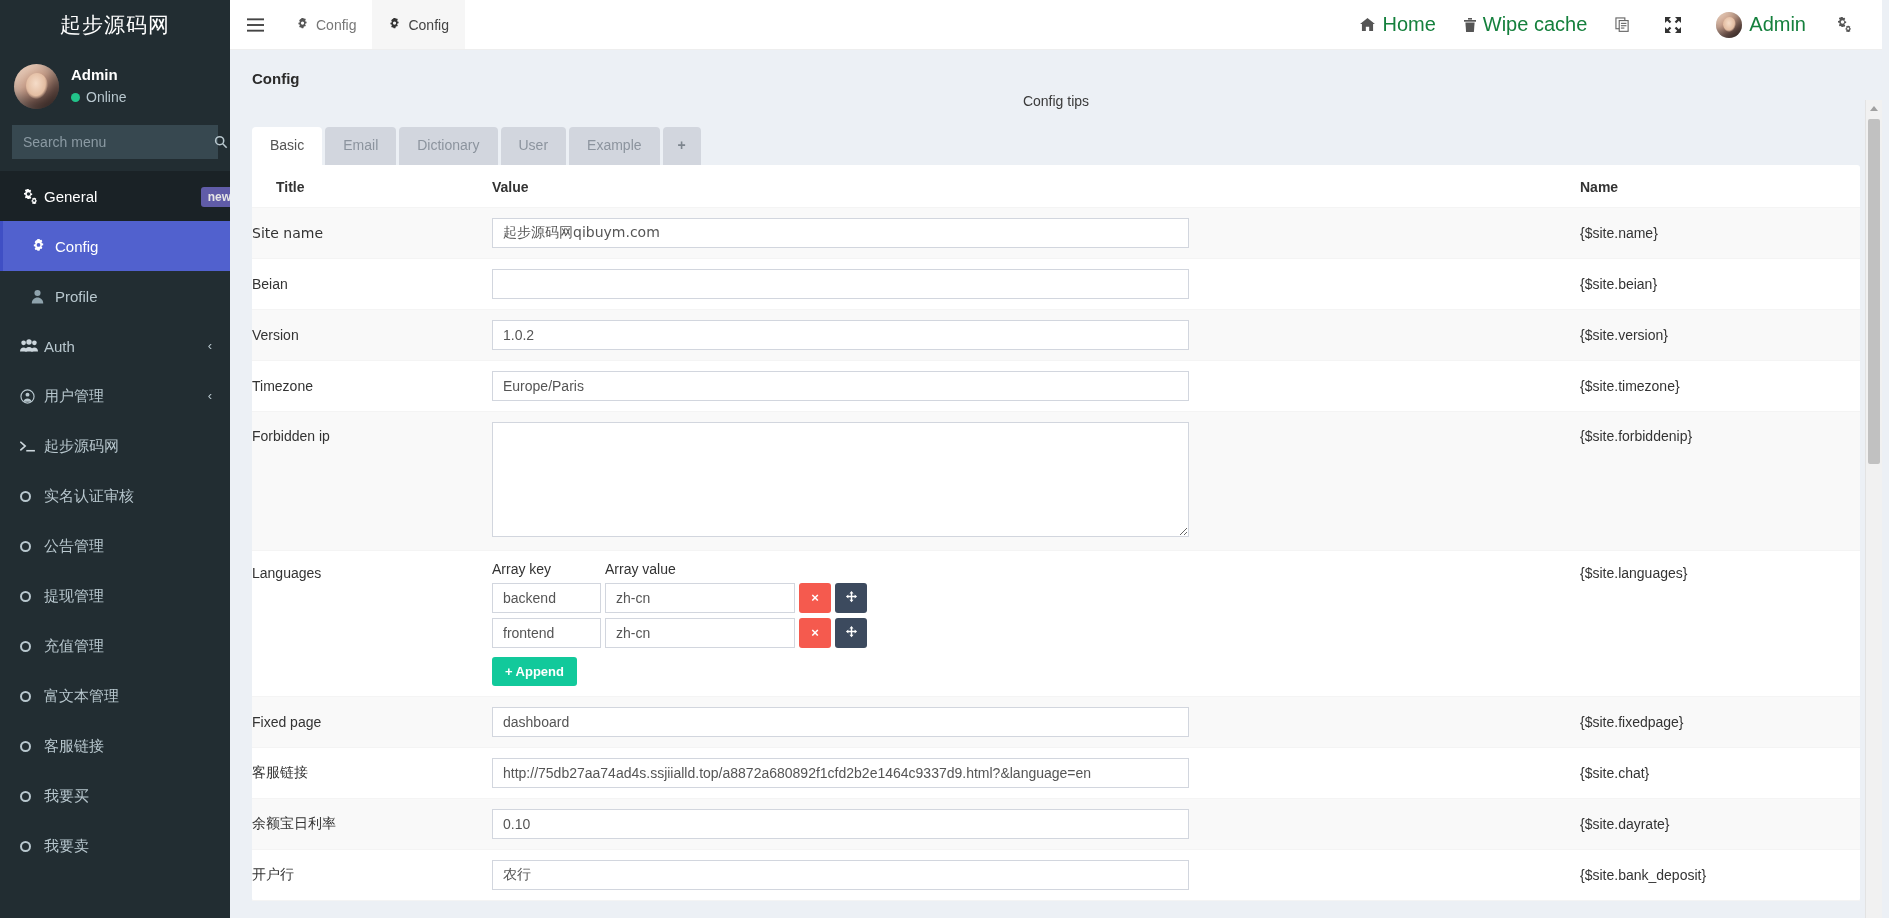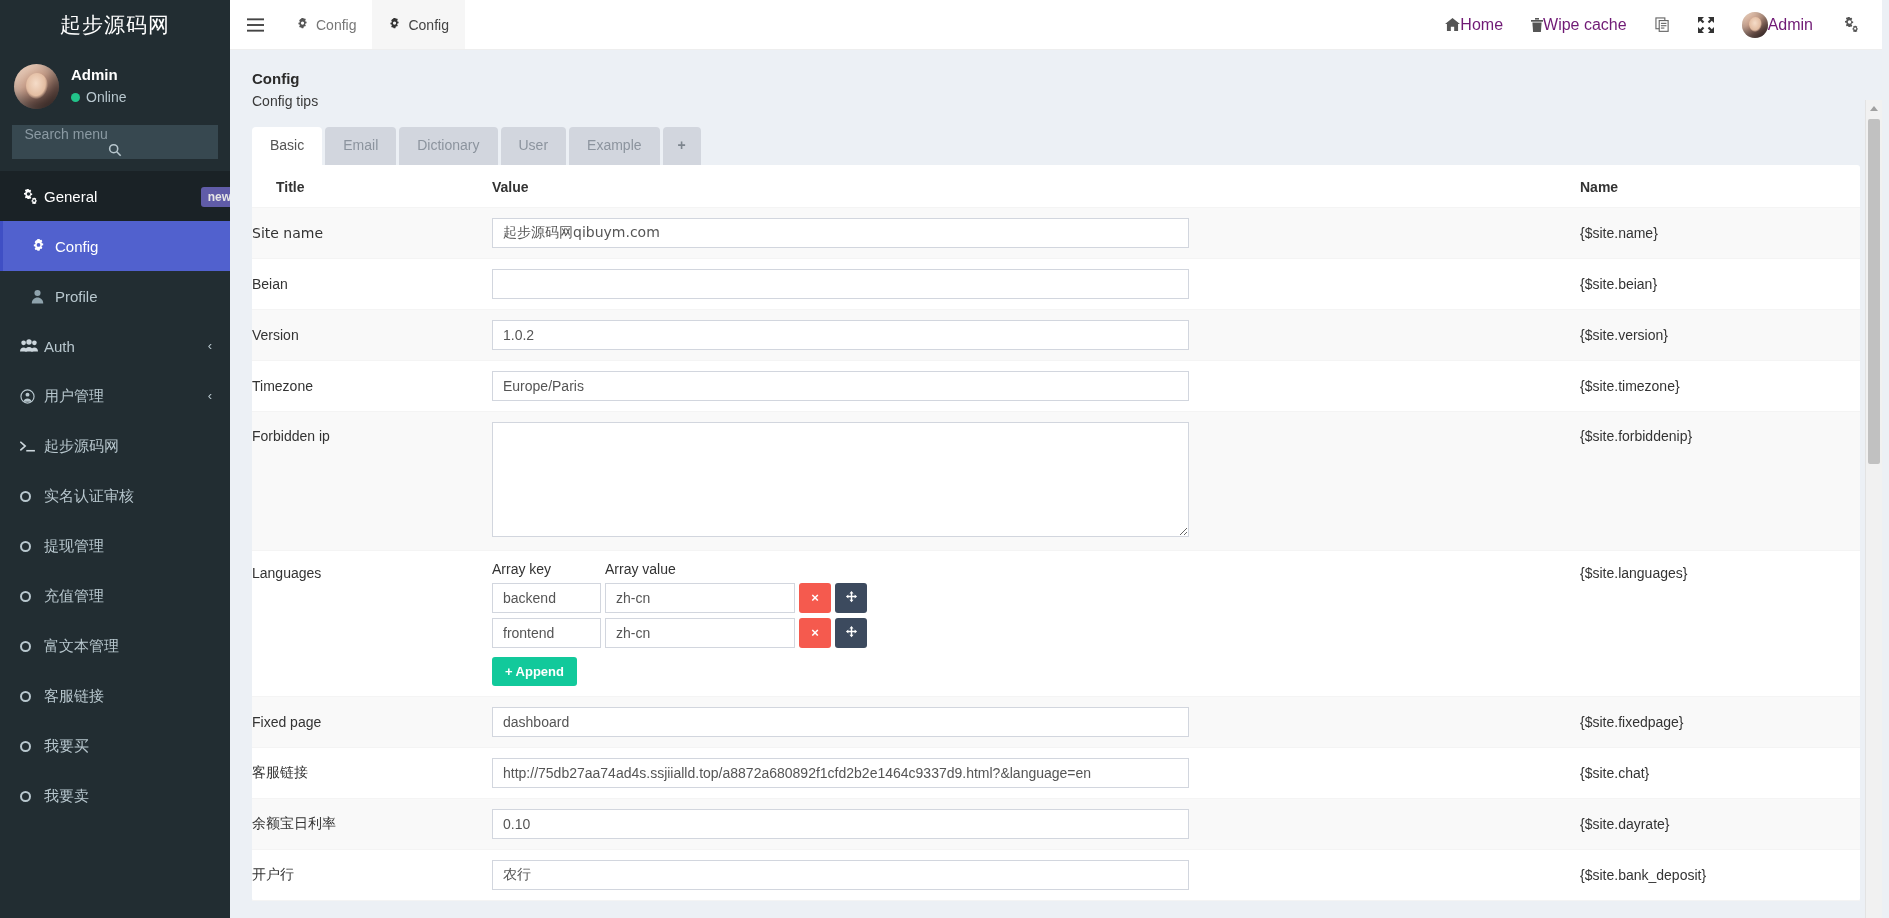--- a/index.html
+++ b/index.html
@@ -54,21 +54,20 @@
   .dot-online {
     width: 9px; height: 9px; border-radius: 50%;
     background: #22c38a; display: inline-block; margin-right: 6px;
   }
   .search-wrap { padding: 0 12px 0 12px; margin-top: 2px; }
   .search-box {
     display: flex; align-items: center;
     background: #374850;
     border: 1px solid #374850;
     height: 34px;
-    flex-direction: column;
   }
   .search-box input {
     flex: 1; background: transparent; border: 0; outline: none;
     color: #b8c7ce; font-size: 14px; padding: 0 10px;
     font-family: "Liberation Sans", sans-serif;
   }
   .search-box input::placeholder { color: #8b9aa3; }
   .search-btn {
     background: transparent; border: 0; color: #b8c7ce;
     width: 34px; height: 34px; cursor: pointer; font-size: 14px;
@@ -122,22 +121,22 @@
     color: #444; cursor: pointer; font-size: 17px;
   }
   .nav-tab {
     display: flex; align-items: center; gap: 7px;
     padding: 0 16px; color: #777; font-size: 14px;
     cursor: pointer; text-decoration: none;
   }
   .nav-tab.active { background: #f6f6f6; color: #444; }
   .nav-right { margin-left: auto; display: flex; align-items: stretch; padding-right: 10px; }
   .nav-right .nav-item {
-    display: flex; align-items: center; 
-    padding: 0 14px; color: #701a75; font-size: 16px; cursor: pointer;
+    display: flex; align-items: center; gap: 7px;
+    padding: 0 14px; color: #15803d; font-size: 20px; cursor: pointer;
     text-decoration: none;
   }
   .nav-avatar {
     width: 26px; height: 26px; border-radius: 50%;
     background: linear-gradient(150deg,#e8c3a8 0%, #c49a85 40%, #7a5b52 70%, #3b2c2a 100%);
     box-shadow: inset -4px -5px 8px rgba(0,0,0,.35), inset 3px 2px 6px rgba(255,255,255,.25);
     flex: 0 0 26px; position:relative; overflow:hidden;
   }
   .nav-avatar::after {
     content:""; position:absolute; left:7px; top:5px;
@@ -146,21 +145,21 @@
   }
 
   .content-wrap {
     flex: 1; background: #ecf0f5;
     overflow: hidden; position: relative;
     padding: 0;
   }
   .content-inner { padding: 20px 22px 0 22px; }
   .page-head { margin-bottom: 14px; }
   .page-title { font-size: 15px; font-weight: bold; color: #2b2b2b; }
-  .page-sub { font-size: 14px; color: #3a3a3a; margin-top: 6px; }
+  .page-sub { font-size: 14px; color: #3a3a3a; margin-top: 6px; text-align: center; }
 
   .nav-tabs {
     display: flex; gap: 3px; margin-top: 18px;
     position: relative; z-index: 2;
   }
   .nav-tabs .tab {
     background: #d2d6de; color: #8c949e;
     padding: 9px 18px; font-size: 14px;
     border-radius: 4px 4px 0 0; cursor: pointer;
     line-height: 1.4;
@@ -358,20 +357,26 @@
             </svg>
           </span>
           <span class="mlabel cn">起步源码网</span>
         </a>
       </li>
 
       <li>
         <a href="#">
           <span class="mi"><span class="circ-icon"></span></span>
           <span class="mlabel cn">实名认证审核</span>
+        </a>
+      </li>
+      <li>
+        <a href="#">
+          <span class="mi"><span class="circ-icon"></span></span>
+          <span class="mlabel cn">公告管理</span>
         </a>
       </li>
       <li>
         <a href="#">
           <span class="mi"><span class="circ-icon"></span></span>
           <span class="mlabel cn">提现管理</span>
         </a>
       </li>
       <li>
         <a href="#">

